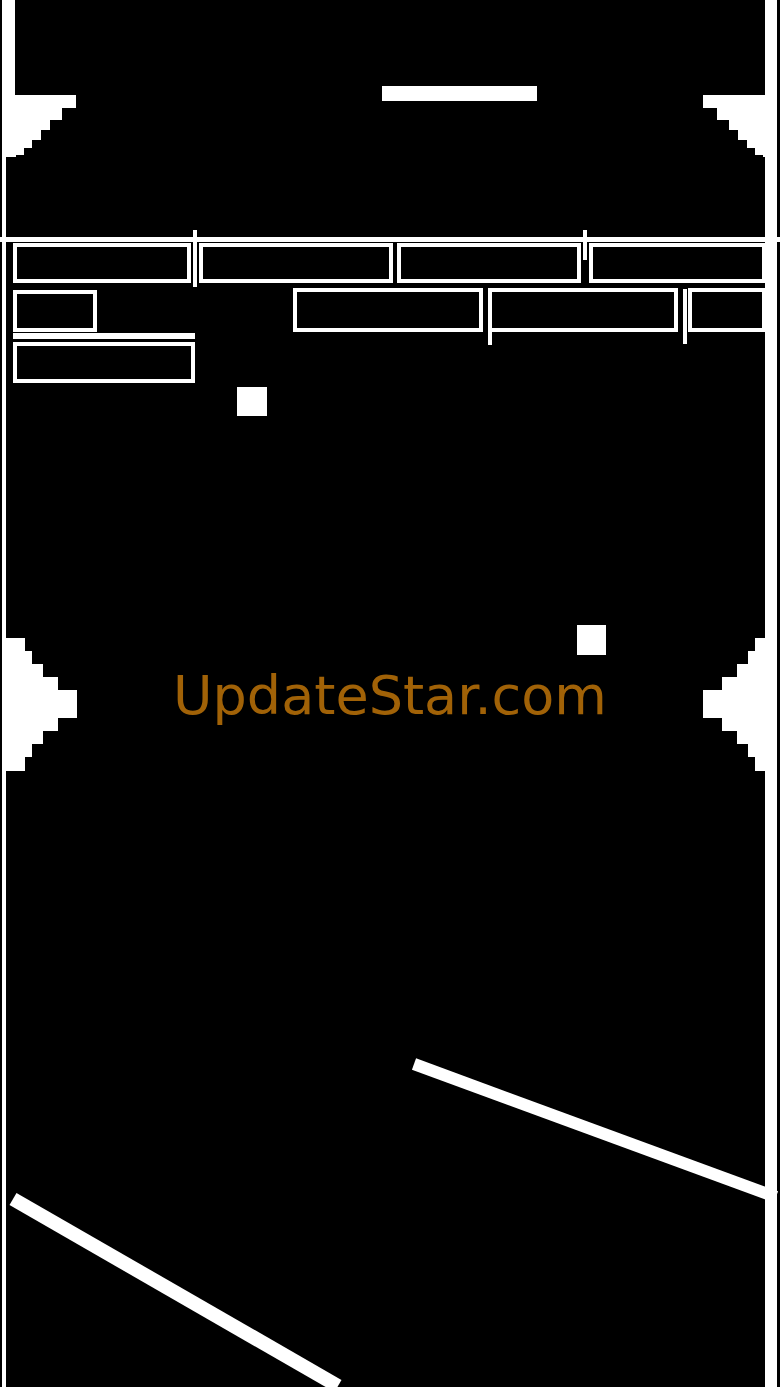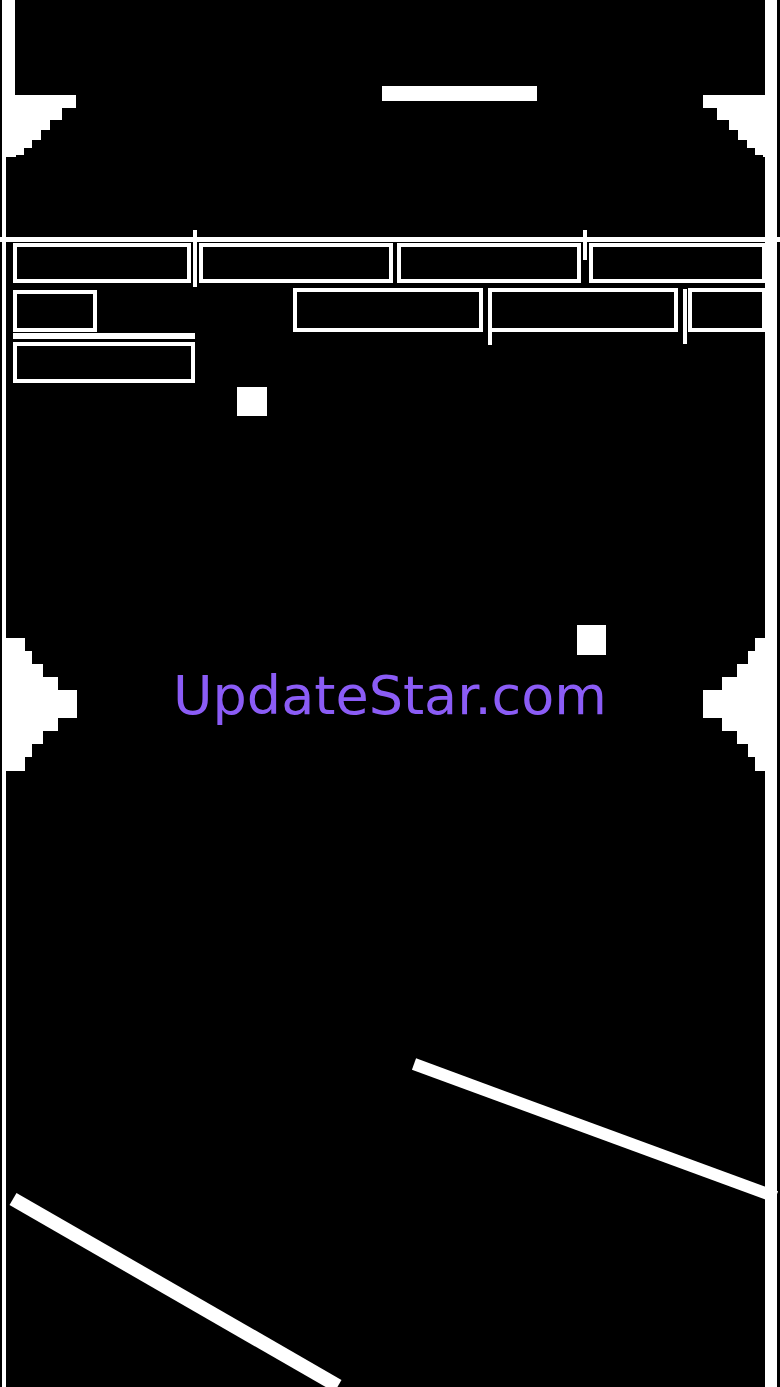--- a/index.html
+++ b/index.html
@@ -14,21 +14,21 @@
   .watermark{
     position:absolute;
     left:0;top:666px;
     width:780px;
     text-align:center;
     font-family:"DejaVu Sans","Liberation Sans",sans-serif;
     font-weight:400;
     font-size:54px;
     line-height:60px;
     letter-spacing:0px;
-    color:#8b5cf6;
+    color:#a16207;
     user-select:none;
   }
 </style>
 </head>
 <body>
 
 <div class="stage">
 
   <svg width="780" height="1387" viewBox="0 0 780 1387" xmlns="http://www.w3.org/2000/svg">
 

